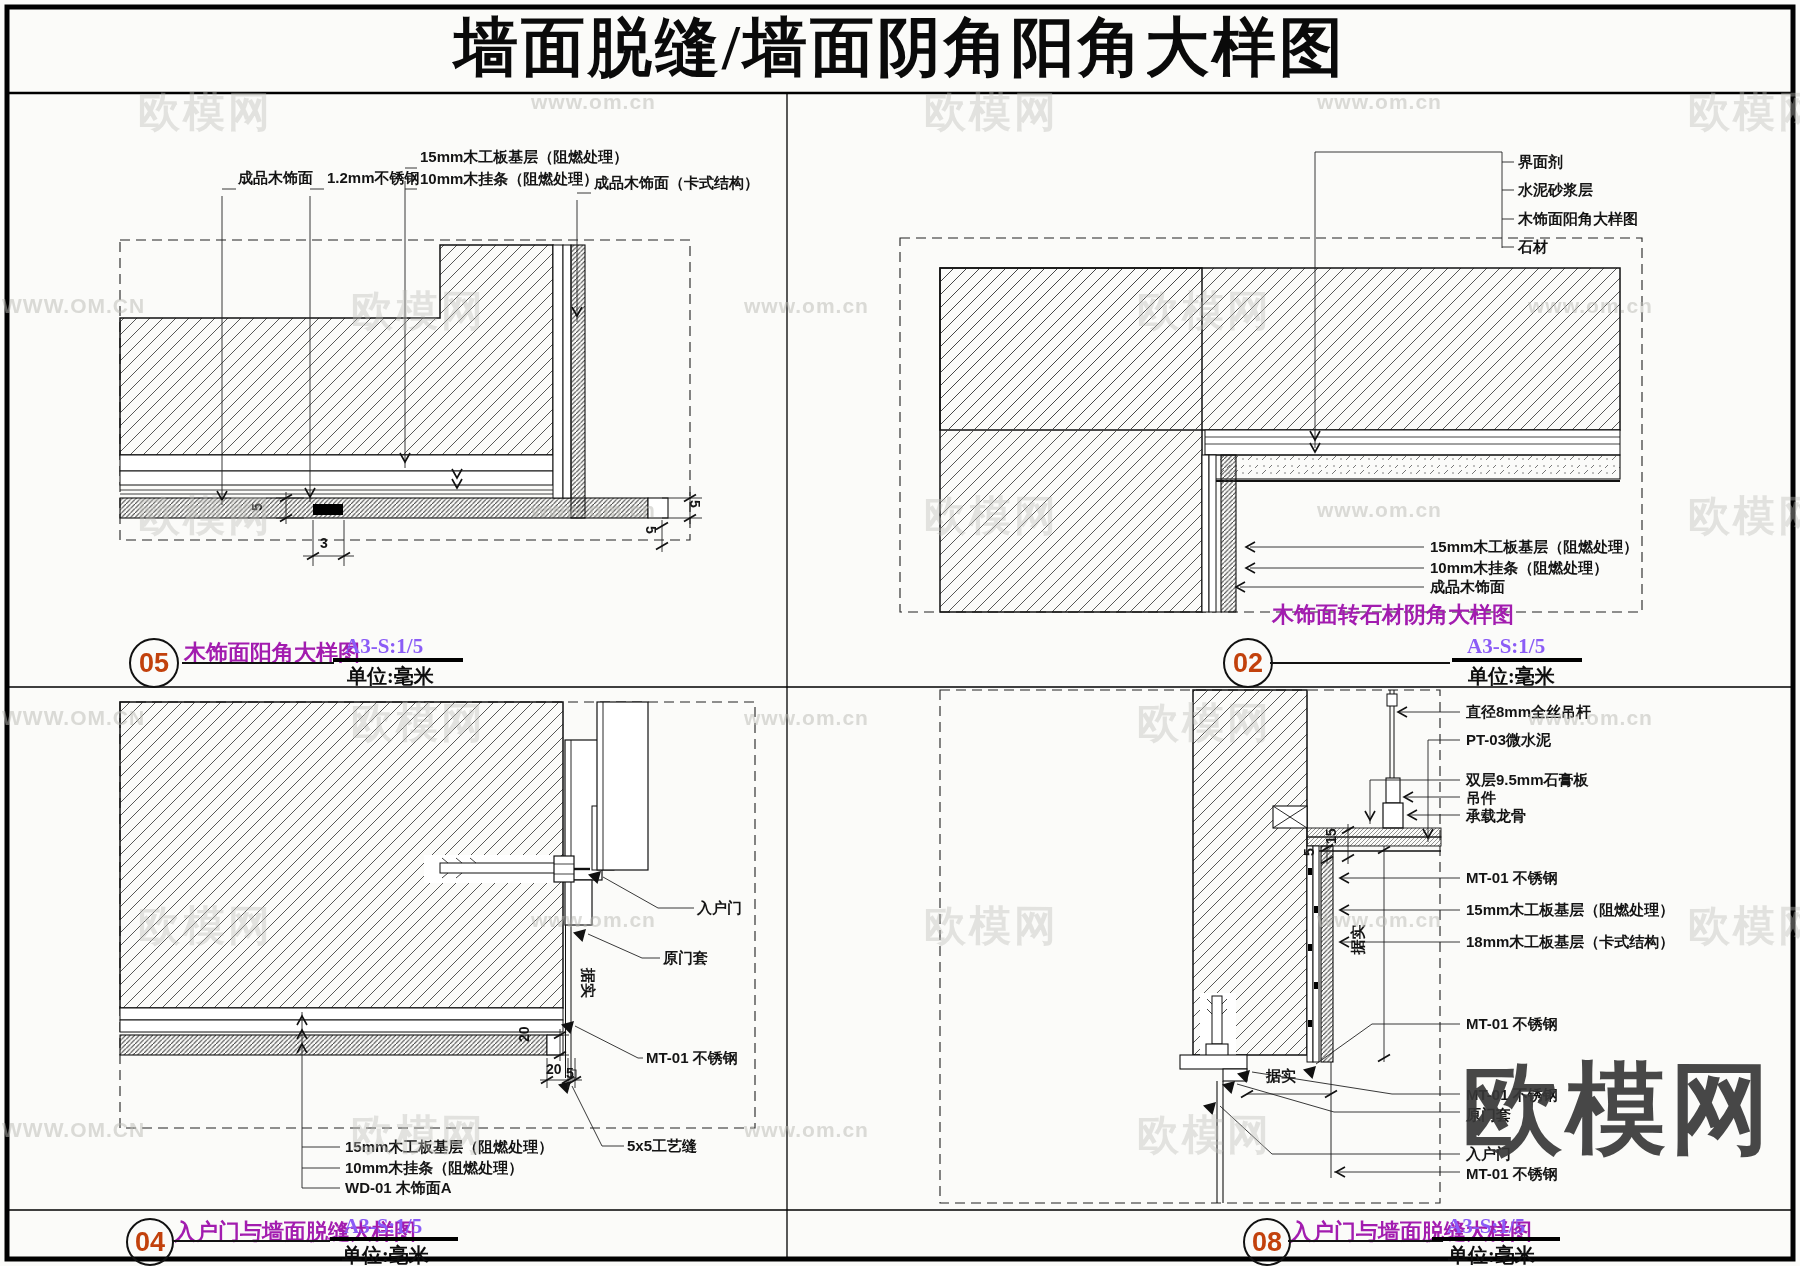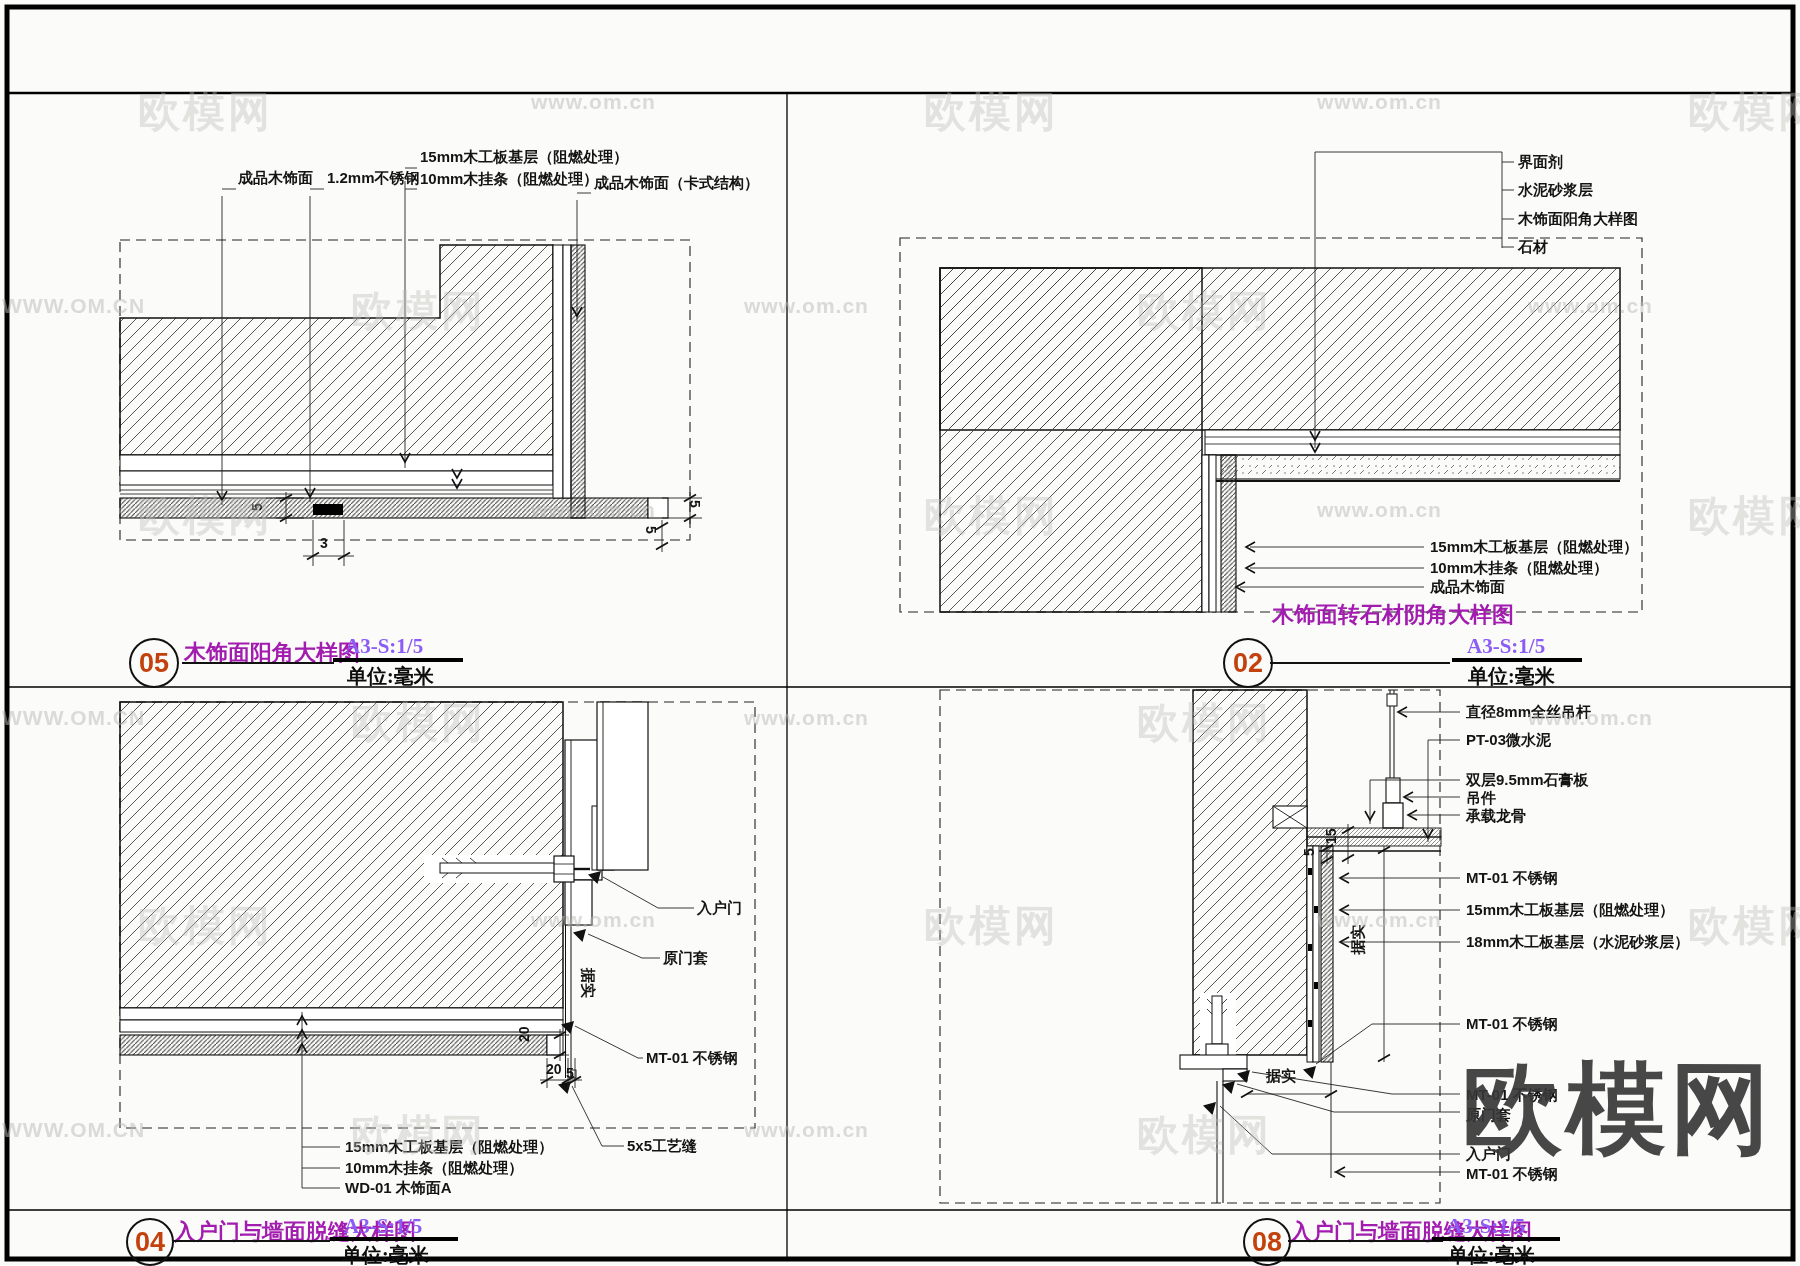--- a/index.html
+++ b/index.html
@@ -263,20 +263,21 @@
         <use href="#tk" transform="translate(1348,858)"></use>
       <use href="#tk" transform="translate(1327,848)"></use>
         <use href="#tk" transform="translate(1327,860)"></use>
       <use href="#tk" transform="translate(1384,850)"></use>
         <use href="#tk" transform="translate(1384,1058)"></use>
       <use href="#tk" transform="translate(1247,1094)"></use>
         <use href="#tk" transform="translate(1331,1094)"></use>
     </g>
   </svg>
 
+  <div class="page-title">墙面脱缝/墙面阴角阳角大样图</div>
 
   <div class="lbl" style="left:238px;top:170px">成品木饰面</div>
   <div class="lbl" style="left:327px;top:170px">1.2mm不锈钢</div>
   <div class="lbl" style="left:420px;top:149px">15mm木工板基层（阻燃处理）</div>
   <div class="lbl" style="left:420px;top:171px">10mm木挂条（阻燃处理）</div>
   <div class="lbl" style="left:594px;top:175px">成品木饰面（卡式结构）</div>
   <div class="dim rm90" style="left:264px;top:497px">5</div>
   <div class="dim" style="left:320px;top:536px">3</div>
   <div class="dim r90" style="left:702px;top:500px">5</div>
   <div class="dim r90" style="left:658px;top:526px">5</div>
@@ -322,21 +323,21 @@
   <div class="tb-thick" style="left:330px;top:1237px;width:128px"></div>
   <div class="tb-unit" style="left:342px;top:1242px">单位:毫米</div>
 
   <div class="lbl" style="left:1466px;top:704px">直径8mm全丝吊杆</div>
   <div class="lbl" style="left:1466px;top:732px">PT-03微水泥</div>
   <div class="lbl" style="left:1466px;top:772px">双层9.5mm石膏板</div>
   <div class="lbl" style="left:1466px;top:790px">吊件</div>
   <div class="lbl" style="left:1466px;top:808px">承载龙骨</div>
   <div class="lbl" style="left:1466px;top:870px">MT-01 不锈钢</div>
   <div class="lbl" style="left:1466px;top:902px">15mm木工板基层（阻燃处理）</div>
-  <div class="lbl" style="left:1466px;top:934px">18mm木工板基层（水泥砂浆层）</div>
+  <div class="lbl" style="left:1466px;top:934px">18mm木工板基层（卡式结构）</div>
   <div class="lbl" style="left:1466px;top:1016px">MT-01 不锈钢</div>
   <div class="lbl" style="left:1466px;top:1087px">MT-01 不锈钢</div>
   <div class="lbl" style="left:1466px;top:1107px">原门套</div>
   <div class="lbl" style="left:1466px;top:1146px">入户门</div>
   <div class="lbl" style="left:1466px;top:1166px">MT-01 不锈钢</div>
   <div class="lbl rm90" style="left:1366px;top:938px">据实</div>
   <div class="lbl" style="left:1266px;top:1068px">据实</div>
   <div class="dim rm90" style="left:1338px;top:830px">15</div>
   <div class="dim rm90" style="left:1316px;top:842px">5</div>
 

